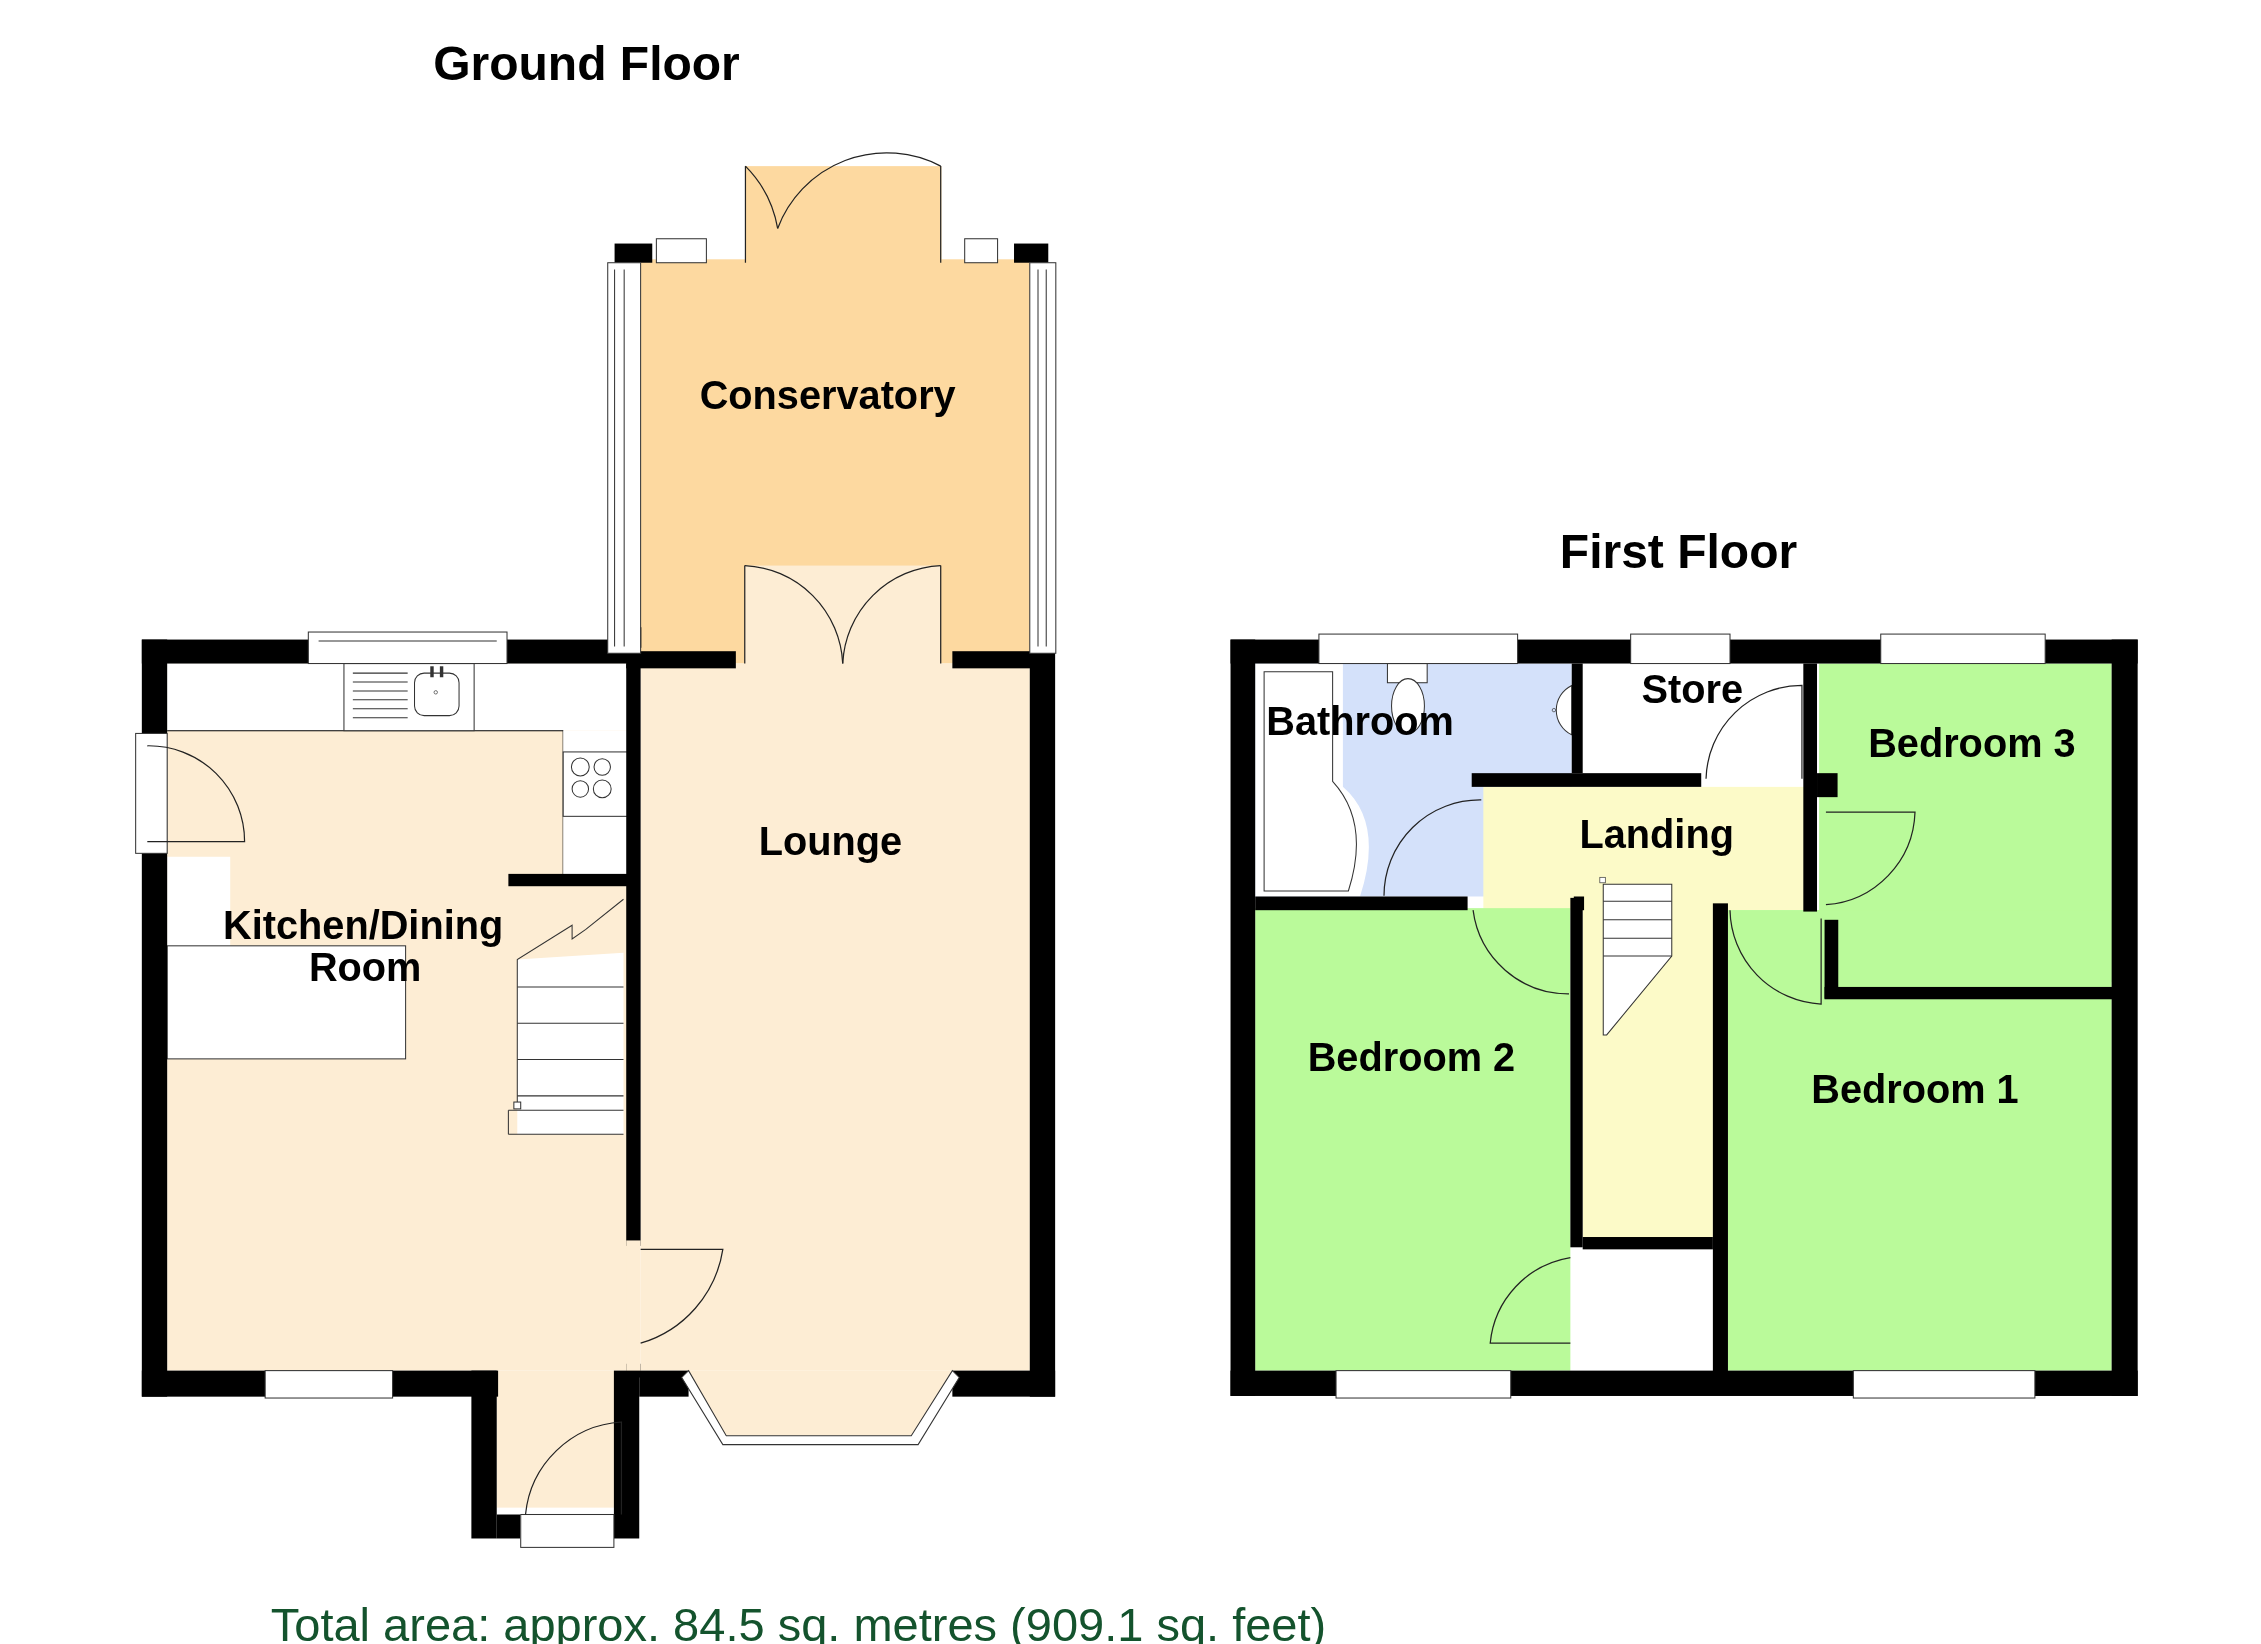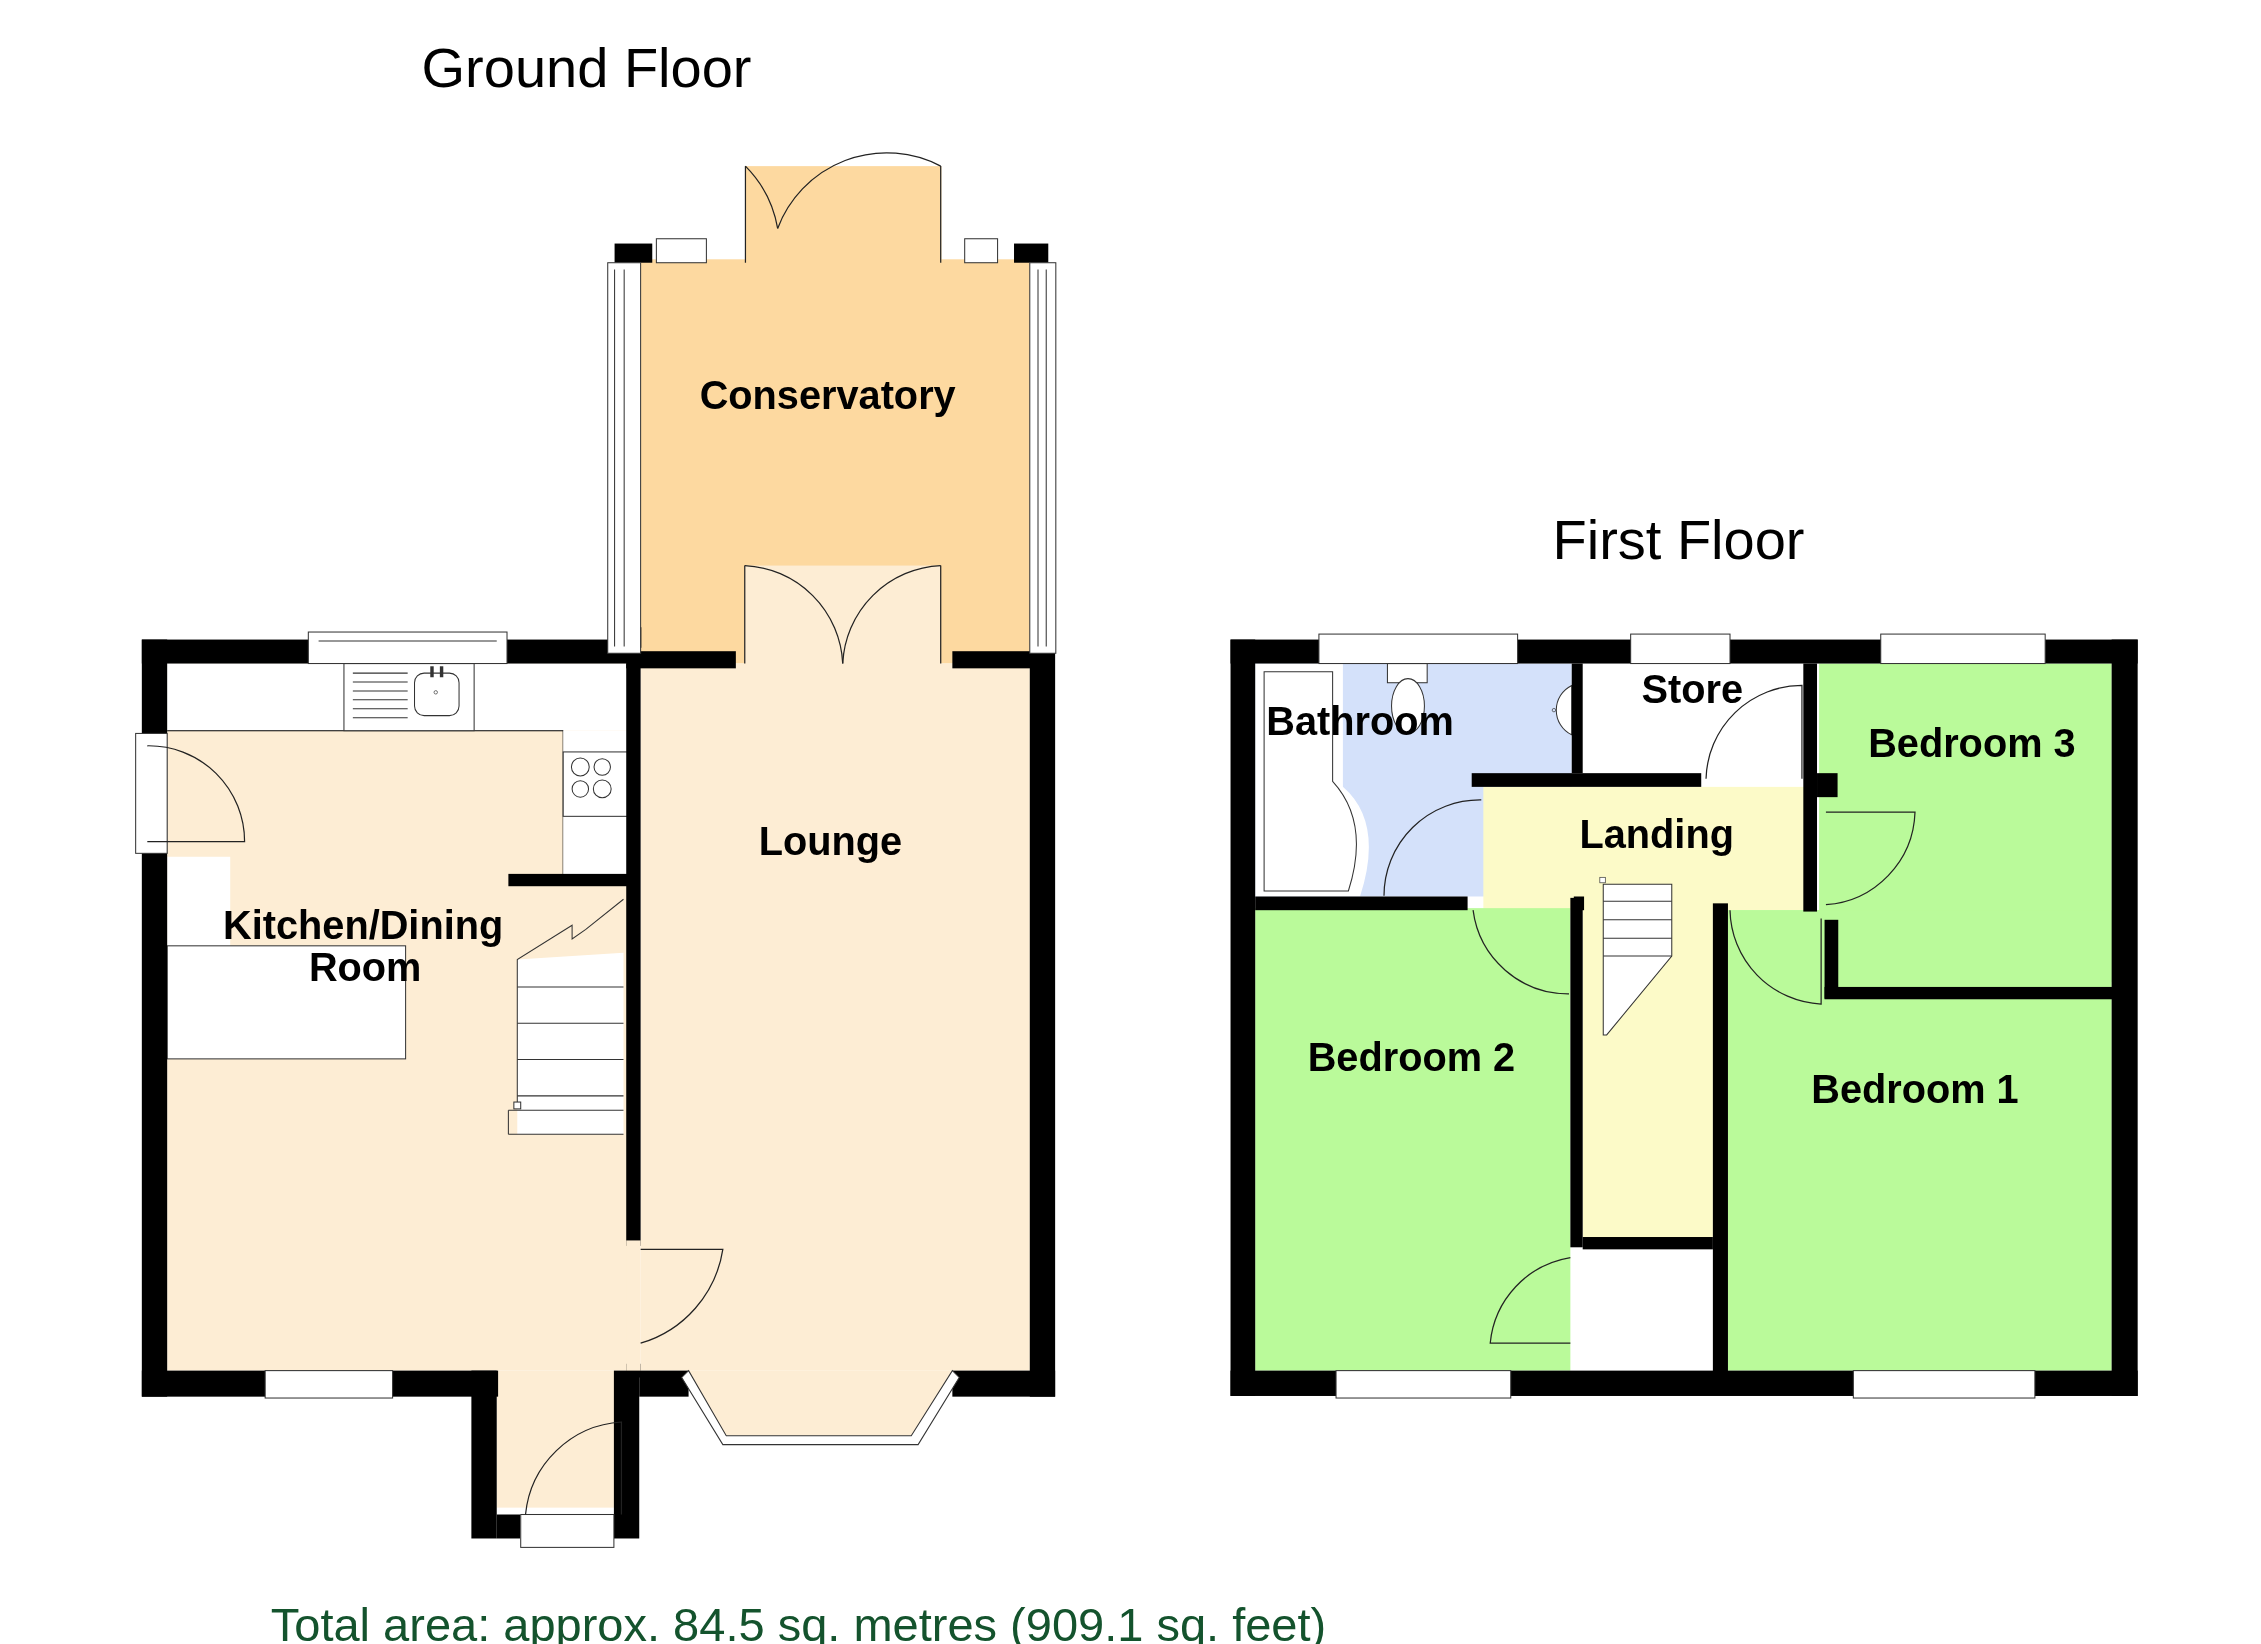--- a/index.html
+++ b/index.html
@@ -1,32 +1,32 @@
 <!DOCTYPE html>
 <html style="font-size:11px"><head>
 <meta charset="utf-8">
 <style>
   html, body { margin:0; padding:0; background:#ffffff; }
   body { width:2261px; height:1645px; position:relative; overflow:hidden; font-family:"Liberation Sans", sans-serif; }
   .title { position:absolute; text-align:center; color:#000; }
-  .floor-title { font-weight:normal; font-size:56px; line-height:1; }
+  .floor-title { font-weight:bold; font-size:48px; line-height:1; }
   .floor-sub { font-size:25px; line-height:1.1; }
   .total { position:absolute; left:0; width:1597px; top:1597px; text-align:center; font-size:47px; color:#14532d; }
   svg { position:absolute; left:0; top:0; }
   .room-label { font-family:"Liberation Sans", sans-serif; font-weight:bold; font-size:58px; fill:#000; }
   .thin { stroke:#000; stroke-width:2; fill:none; }
   .fix { stroke:#333; stroke-width:2; fill:#fff; }
 </style>
 </head>
 <body>
 
 <div class="title" style="left:206px; top:40px; width:761px;">
   <div class="floor-title">Ground Floor</div>
 </div>
-<div class="title" style="left:1370px; top:512px; width:617px;">
+<div class="title" style="left:1370px; top:528px; width:617px;">
   <div class="floor-title">First Floor</div>
 </div>
 
 <svg width="2261" height="1645" viewBox="0 0 3300 2400" xmlns="http://www.w3.org/2000/svg">
 
   <g>
 
     <rect x="935" y="378" width="568" height="590" fill="#FDD9A0"></rect>
 
     <rect x="1088" y="242" width="286" height="140" fill="#FDD9A0"></rect>

